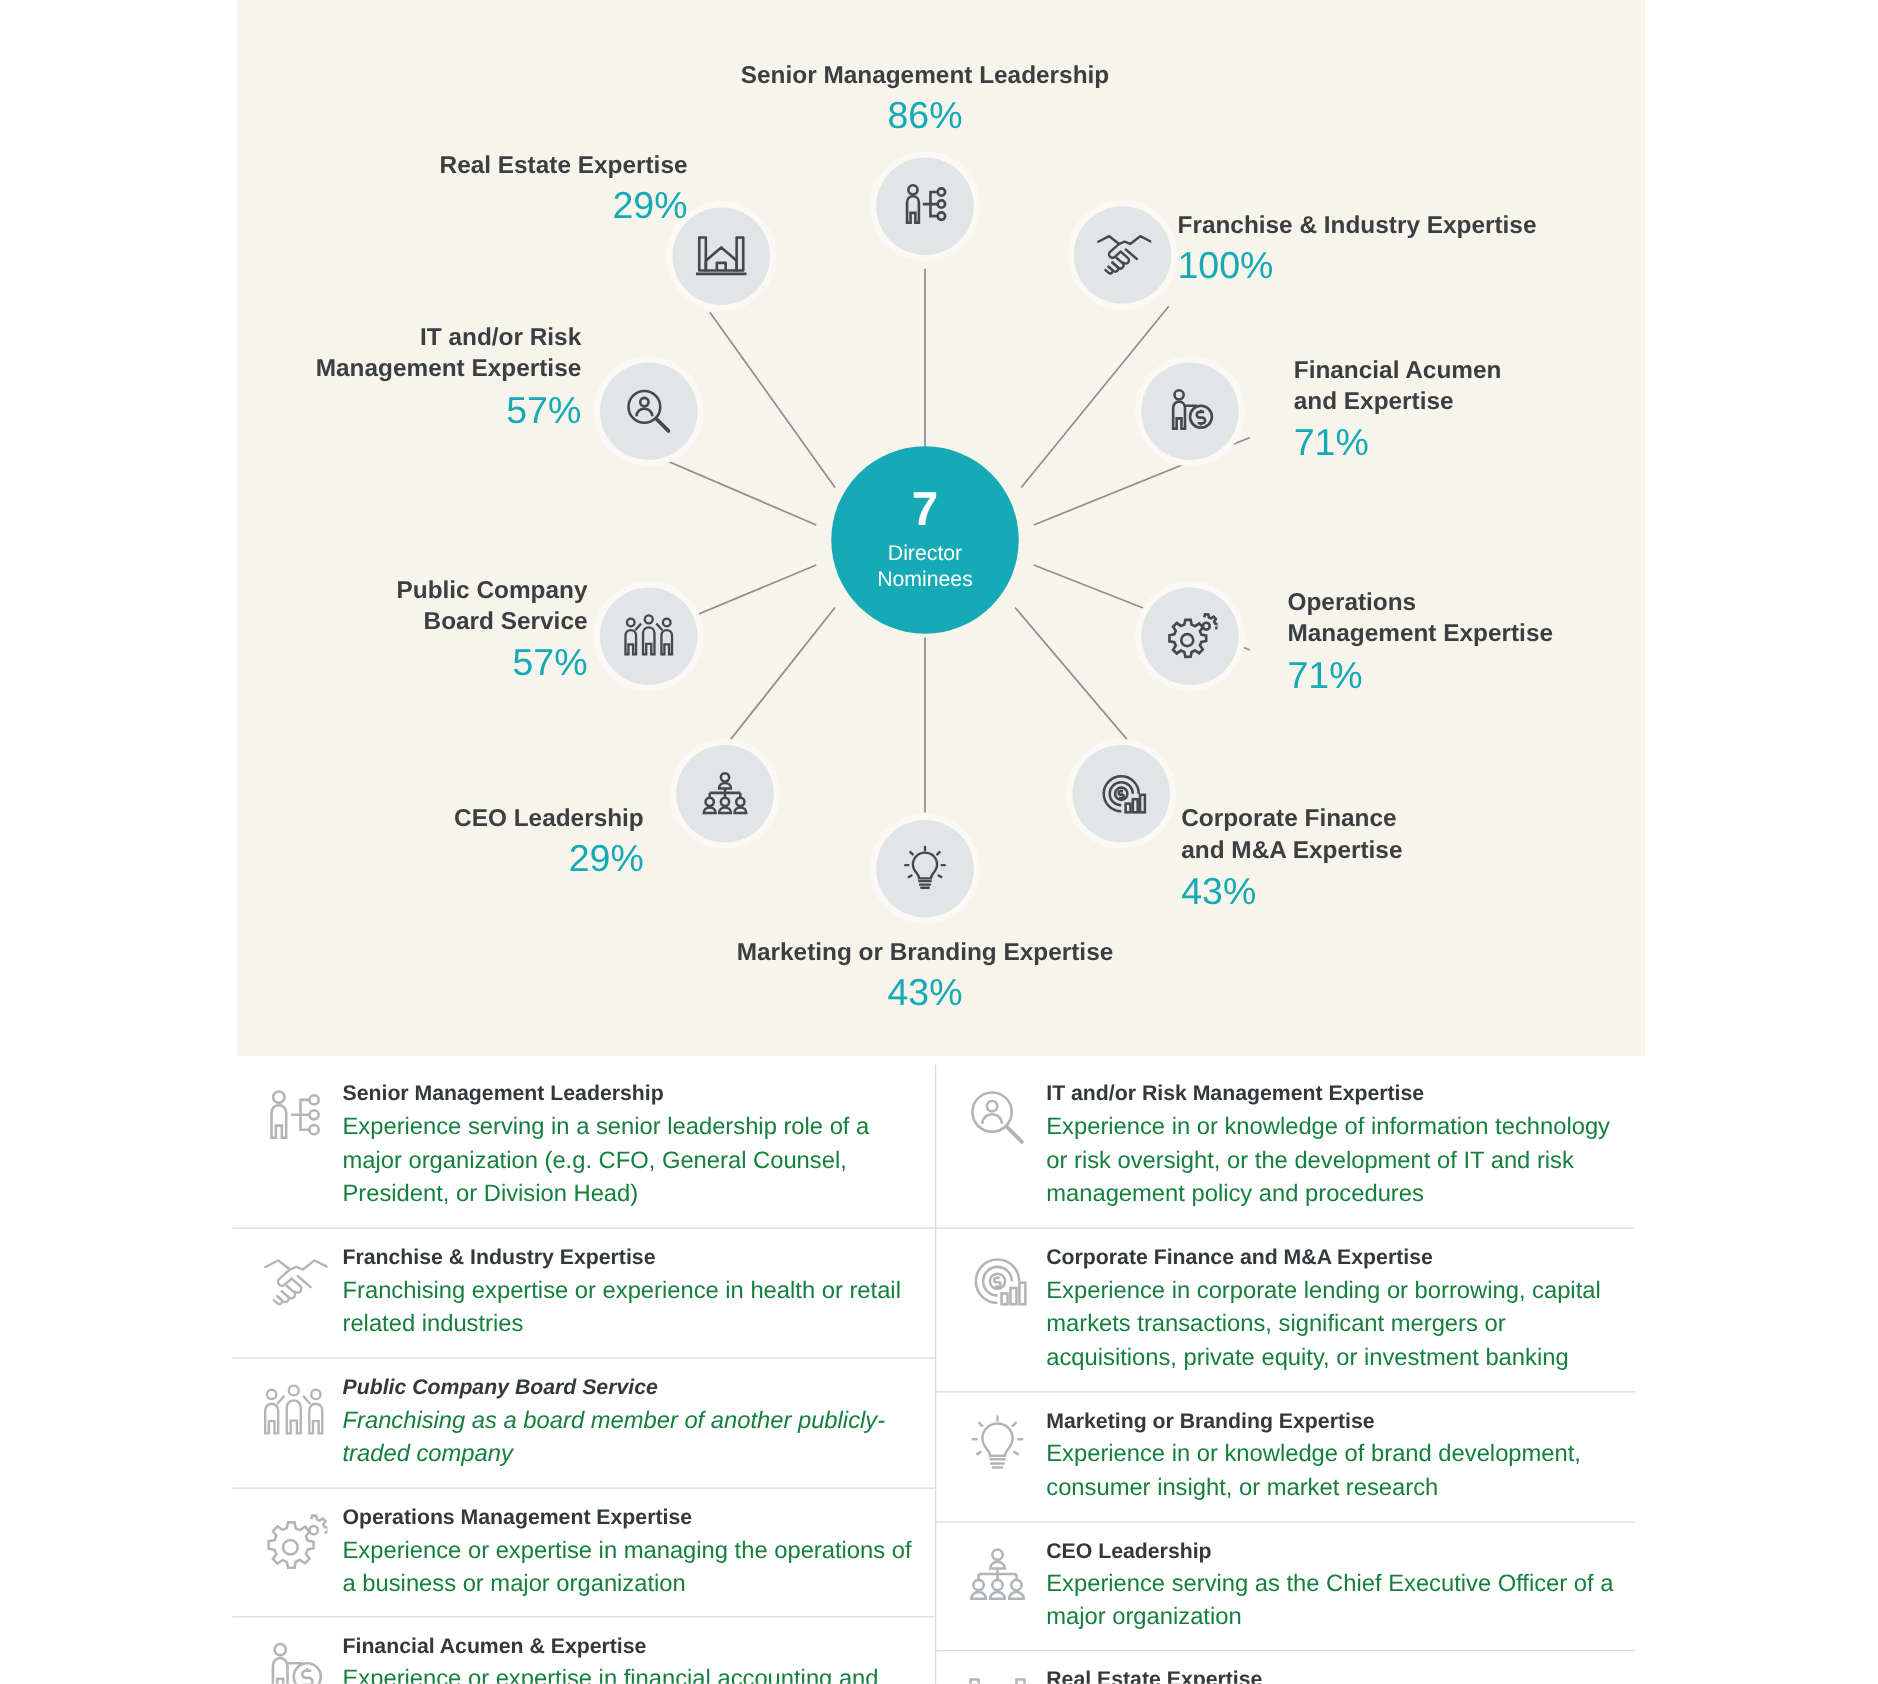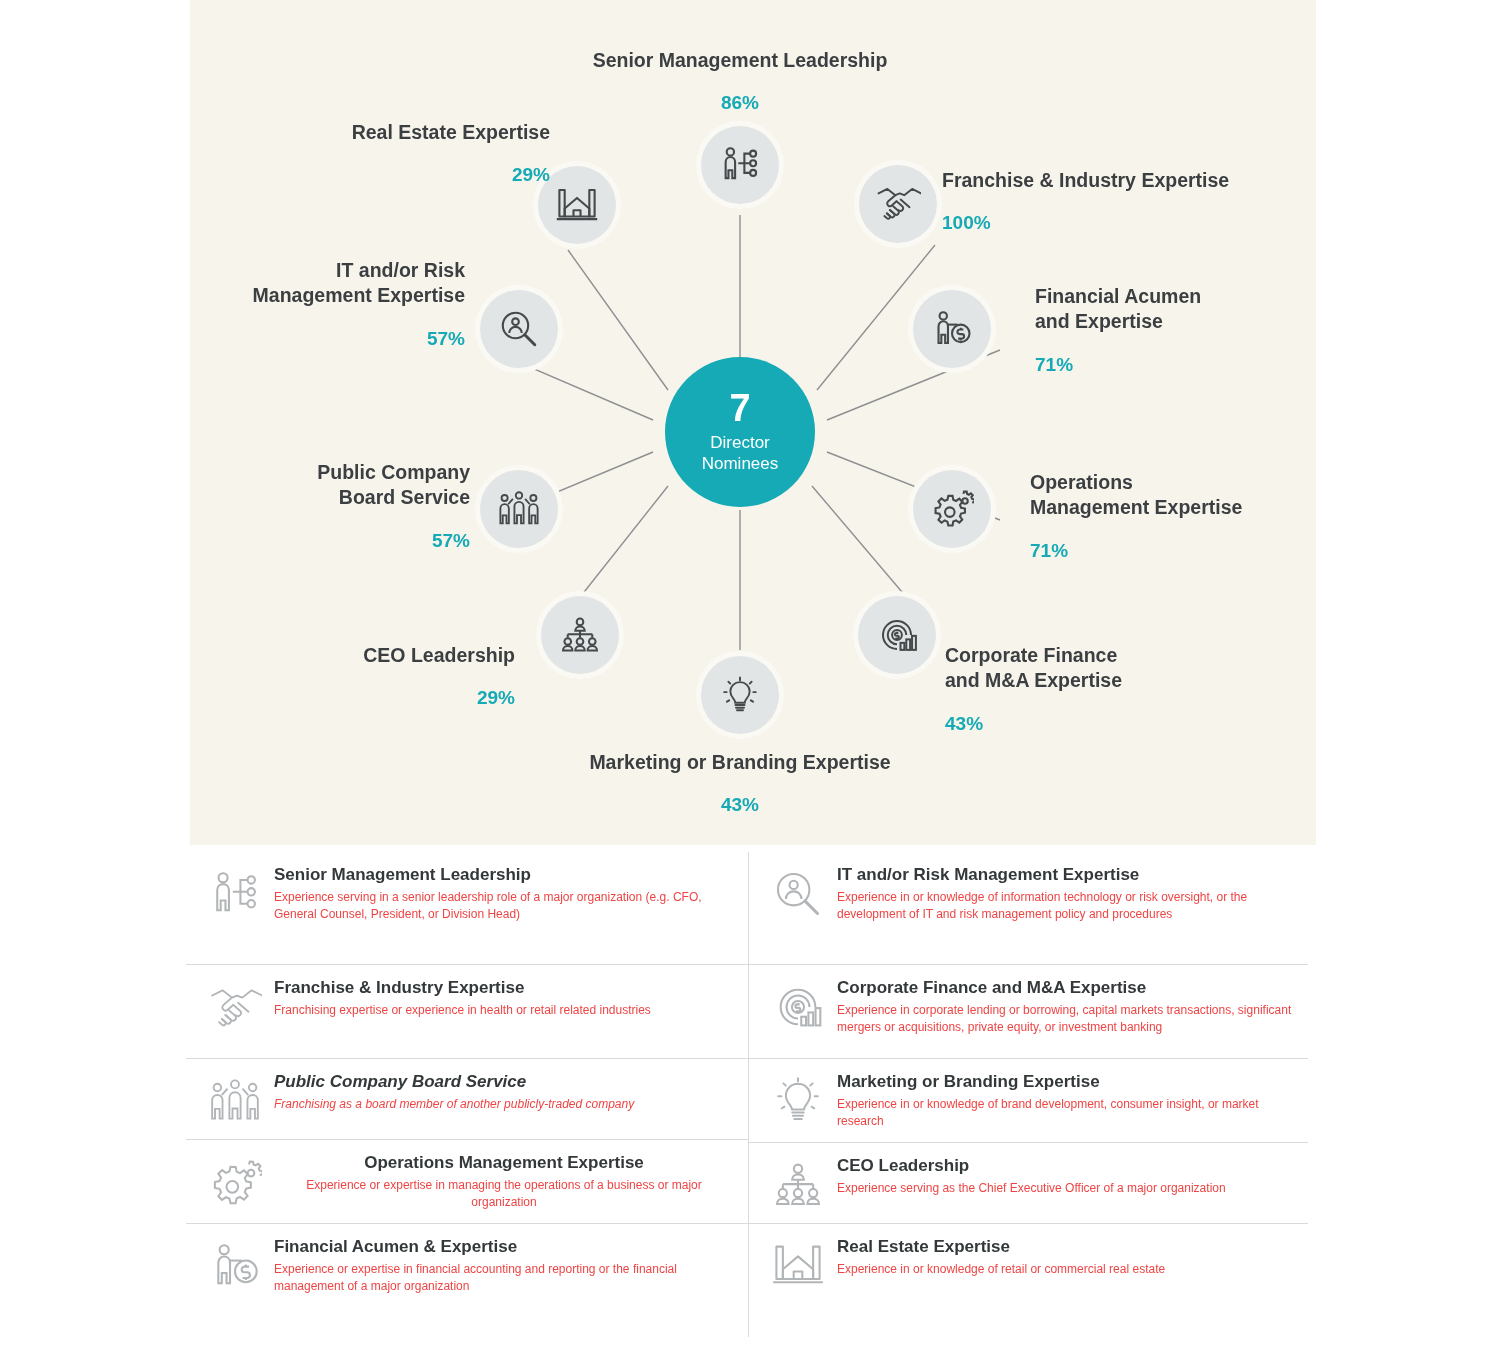--- a/index.html
+++ b/index.html
@@ -77,24 +77,24 @@
   .spoke-label {
     position: absolute;
     color: #3b3f41;
     font-size: 19.5px;
     font-weight: bold;
     line-height: 1.3;
     white-space: nowrap;
   }
   .spoke-label .pct {
     color: #15aab5;
-    font-size: 19px;
-    font-weight: bold;
+    font-size: 30px;
+    font-weight: normal;
     display: block;
-    margin-top: 18px;
+    margin-top: 0;
   }
   .al-center { text-align: center; }
   .al-right  { text-align: right; }
   .al-left   { text-align: left; }
 
   
   #legend {
     position: absolute;
     left: 186px;
     top: 852px;
@@ -124,30 +124,30 @@
   }
   .legend-text { flex: 1 1 auto; min-width:0; }
   .legend-title {
     font-size: 17px;
     font-weight: bold;
     color: #33383a;
     line-height: 1.35;
     margin-bottom: 2px;
   }
   .legend-desc {
-    font-size: 12px;
-    color: #ef4444;
+    font-size: 19px;
+    color: #15803d;
     line-height: 1.42;
   }
 
   
   .h1 { min-height: 113px; }
   .h2 { min-height: 94px; }
   .h3 { min-height: 81px; font-style: italic; }
-  .h4 { min-height: 81px; text-align: center; }
+  .h4 { min-height: 81px; }
   .h5 { min-height: 113px; }
 
   .r1 { min-height: 113px; }
   .r2 { min-height: 94px; }
   .r3 { min-height: 81px; }
   .r4 { min-height: 81px; }
   .r5 { min-height: 113px; }
 </style>
 </head>
 <body>

